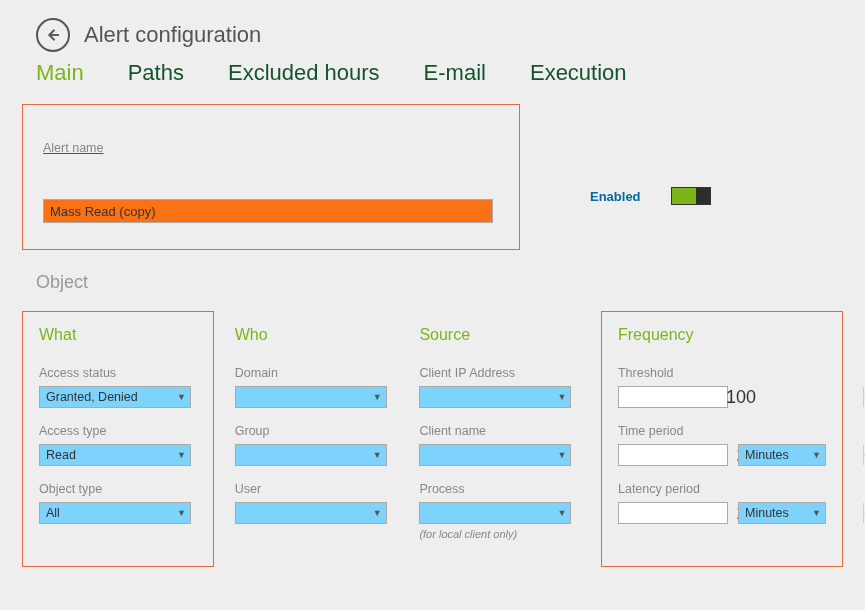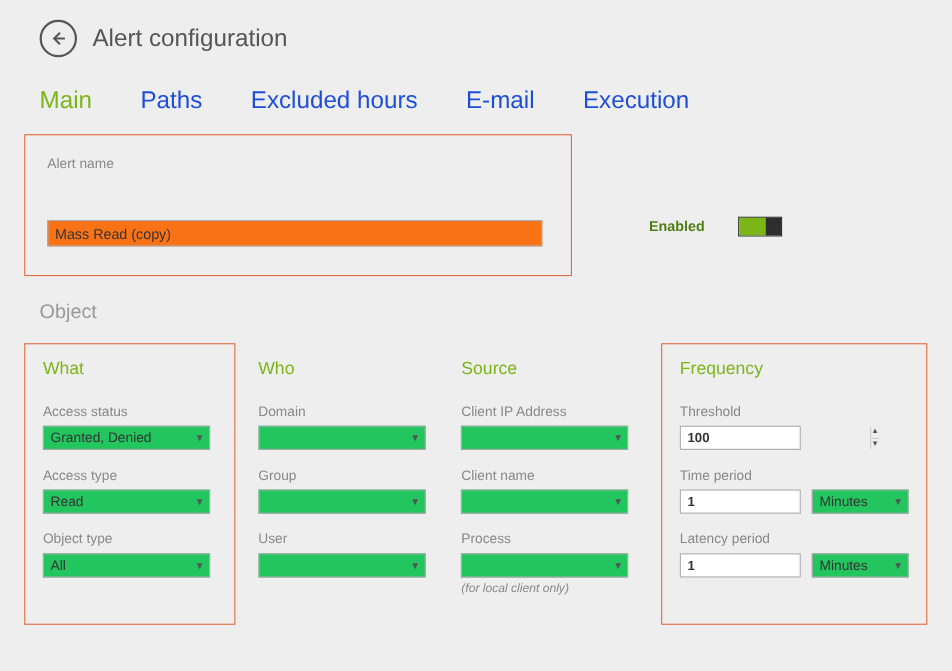--- a/index.html
+++ b/index.html
@@ -8,47 +8,47 @@
     width: 865px; height: 610px;
     background: #eeeeee;
     font-family: "Segoe UI", Arial, sans-serif;
     font-size: 13px;
     color: #555;
     overflow: hidden;
   }
   .page { padding: 18px 22px 20px 22px; }
 
   
-  .header { display: flex; align-items: center; gap: 14px; margin-bottom: 26px; margin-left: 14px;}
+  .header { display: flex; align-items: center; gap: 14px; margin-bottom: 8px; margin-left: 14px;}
   .back-btn {
     width: 34px; height: 34px;
     border: 2px solid #555; border-radius: 50%;
     display: flex; align-items: center; justify-content: center;
     cursor: pointer;
   }
   .back-btn svg { width: 18px; height: 18px; }
   .page-title { font-size: 22px; font-weight: 300; color: #555; }
 
   
   .tabs { display: flex; gap: 44px; margin: 0 0 18px 14px; }
-  .tab { font-size: 22px; font-weight: 300; color: #1d4ed8; cursor: pointer; }
+  .tab { font-size: 22px; font-weight: 300; color: #14532d; cursor: pointer; }
   .tab.active { color: #7cb518; }
 
   
   .row1 { display: flex; gap: 70px; margin-bottom: 22px; }
-  .card-orange { border: 1px solid #e26b3c; padding: 19px 20px 26px 20px; }
+  .card-orange { border: 1px solid #e26b3c; padding: 36px 20px 26px 20px; text-decoration: underline; }
   .alert-name-card { width: 498px; }
   .label { font-size: 12.5px; color: #888; margin-bottom: 8px; display: block; }
   .text-input {
     width: 450px; height: 24px;
     border: 1px solid #aaa; background: #f97316;
     padding: 2px 6px; font-size: 13px; color: #333; margin-top: 36px;
   }
   .enabled-wrap { display: flex; align-items: center; gap: 30px; margin-top: 38px; }
-  .enabled-label { font-size: 13px; font-weight: 600; color: #4d7c0f; }
+  .enabled-label { font-size: 13px; font-weight: 600; color: #0369a1; }
   .toggle {
     width: 40px; height: 18px; display: flex; border: 1px solid #333; cursor: pointer;
   }
   .toggle .on { flex: 1; background: #7cb518; }
   .toggle .off-knob { width: 14px; background: #2e2e2e; }
 
   
   .filters-heading { font-size: 18px; font-weight: 300; color: #999; margin: 0 0 18px 14px; }
 
   
@@ -61,35 +61,35 @@
   .who-box { width: 175px; padding-left:2px; padding-right:2px;}
   .source-box { width: 175px; padding-left:2px; padding-right:2px;}
   .freq-box { width: 252px; }
 
   .field { margin-bottom: 16px; }
   .field:last-child { margin-bottom: 0; }
   .field .label { margin-bottom: 6px; }
 
   .select {
     width: 152px; height: 22px;
-    border: 1px solid #aaa; background: #22c55e;
+    border: 1px solid #aaa; background: #7dd3fc;
     display: flex; align-items: center; justify-content: space-between;
     padding: 0 4px 0 6px; font-size: 12.5px; color: #333; cursor: pointer;
   }
   .select .caret { font-size: 9px; color: #555; }
 
   .spinner-group { display: flex; align-items: center; gap: 10px; }
   .spinner {
     width: 110px; height: 22px;
     border: 1px solid #aaa; background: #fff;
     display: flex; align-items: stretch;
   }
   .spinner input {
-    flex: 1; border: none; outline: none; text-align: left;
-    padding: 0 6px; font-size: 12px; color: #333; background: transparent; font-weight: bold;
+    flex: 1; border: none; outline: none; text-align: center;
+    padding: 0 6px; font-size: 18px; color: #333; background: transparent;
   }
   .spinner .btns { width: 14px; border-left: 1px solid #ccc; display: flex; flex-direction: column; }
   .spinner .btns span {
     flex: 1; display: flex; align-items: center; justify-content: center;
     font-size: 7px; color: #555; cursor: pointer;
   }
   .spinner .btns span:first-child { border-bottom: 1px solid #ccc; }
   .unit-select { width: 88px; }
 
   .footnote { font-size: 11px; font-style: italic; color: #888; margin-top: 4px; }

